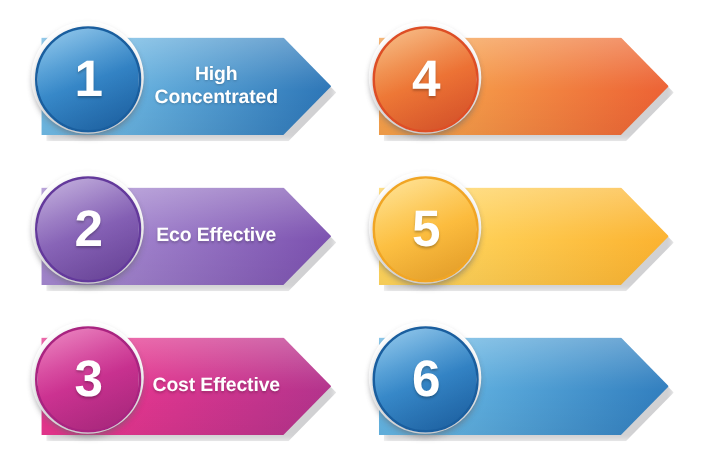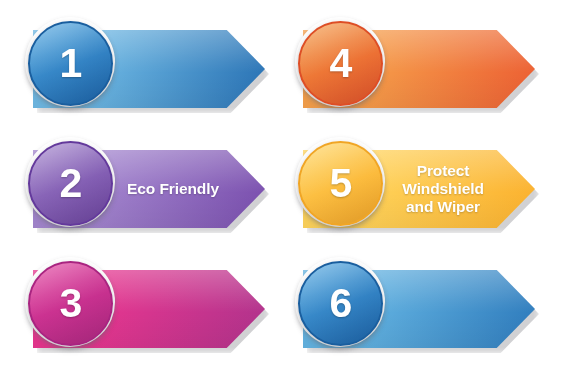--- a/index.html
+++ b/index.html
@@ -141,45 +141,48 @@
 </head>
 <body>
 
 <div id="infographic">
     <div class="banner col-left row-1">
       <div class="body-wrap">
         <div class="body-shadow"></div>
         <div class="body-fill" style="background: linear-gradient(100deg, rgb(111, 185, 228) 0%, rgb(111, 185, 228) 24%, rgb(42, 115, 181) 100%);"></div>
         <div class="body-sheen"></div>
       </div>
+      <div class="label">High
+Concentrated</div>
       <div class="ring"></div>
       <div class="circle" style="background: linear-gradient(150deg, rgb(78, 166, 224) 0%, rgb(29, 102, 173) 100%); border: 2px solid rgb(26, 94, 158);">
         <div class="circle-gloss"></div>
         <span class="num">1</span>
       </div>
     </div>
     <div class="banner col-left row-2">
       <div class="body-wrap">
         <div class="body-shadow"></div>
         <div class="body-fill" style="background: linear-gradient(100deg, rgb(164, 135, 207) 0%, rgb(164, 135, 207) 24%, rgb(122, 79, 174) 100%);"></div>
         <div class="body-sheen"></div>
       </div>
-      <div class="label">Eco Friendly</div>
+      <div class="label">Eco Effective</div>
       <div class="ring"></div>
       <div class="circle" style="background: linear-gradient(150deg, rgb(158, 127, 201) 0%, rgb(111, 70, 163) 100%); border: 2px solid rgb(99, 57, 155);">
         <div class="circle-gloss"></div>
         <span class="num">2</span>
       </div>
     </div>
     <div class="banner col-left row-3">
       <div class="body-wrap">
         <div class="body-shadow"></div>
         <div class="body-fill" style="background: linear-gradient(100deg, rgb(232, 54, 143) 0%, rgb(232, 54, 143) 24%, rgb(177, 51, 140) 100%);"></div>
         <div class="body-sheen"></div>
       </div>
+      <div class="label">Cost Effective</div>
       <div class="ring"></div>
       <div class="circle" style="background: linear-gradient(150deg, rgb(224, 57, 154) 0%, rgb(180, 42, 134) 100%); border: 2px solid rgb(168, 36, 128);">
         <div class="circle-gloss"></div>
         <span class="num">3</span>
       </div>
     </div>
     <div class="banner col-right row-1">
       <div class="body-wrap">
         <div class="body-shadow"></div>
         <div class="body-fill" style="background: linear-gradient(100deg, rgb(246, 160, 75) 0%, rgb(246, 160, 75) 24%, rgb(236, 95, 51) 100%);"></div>
@@ -190,22 +193,20 @@
         <div class="circle-gloss"></div>
         <span class="num">4</span>
       </div>
     </div>
     <div class="banner col-right row-2">
       <div class="body-wrap">
         <div class="body-shadow"></div>
         <div class="body-fill" style="background: linear-gradient(100deg, rgb(255, 212, 92) 0%, rgb(255, 212, 92) 24%, rgb(251, 177, 46) 100%);"></div>
         <div class="body-sheen"></div>
       </div>
-      <div class="label">Protect Windshield
-and Wiper</div>
       <div class="ring"></div>
       <div class="circle" style="background: linear-gradient(150deg, rgb(255, 210, 87) 0%, rgb(249, 170, 42) 100%); border: 2px solid rgb(240, 165, 37);">
         <div class="circle-gloss"></div>
         <span class="num">5</span>
       </div>
     </div>
     <div class="banner col-right row-3">
       <div class="body-wrap">
         <div class="body-shadow"></div>
         <div class="body-fill" style="background: linear-gradient(100deg, rgb(100, 180, 226) 0%, rgb(100, 180, 226) 24%, rgb(47, 124, 189) 100%);"></div>

